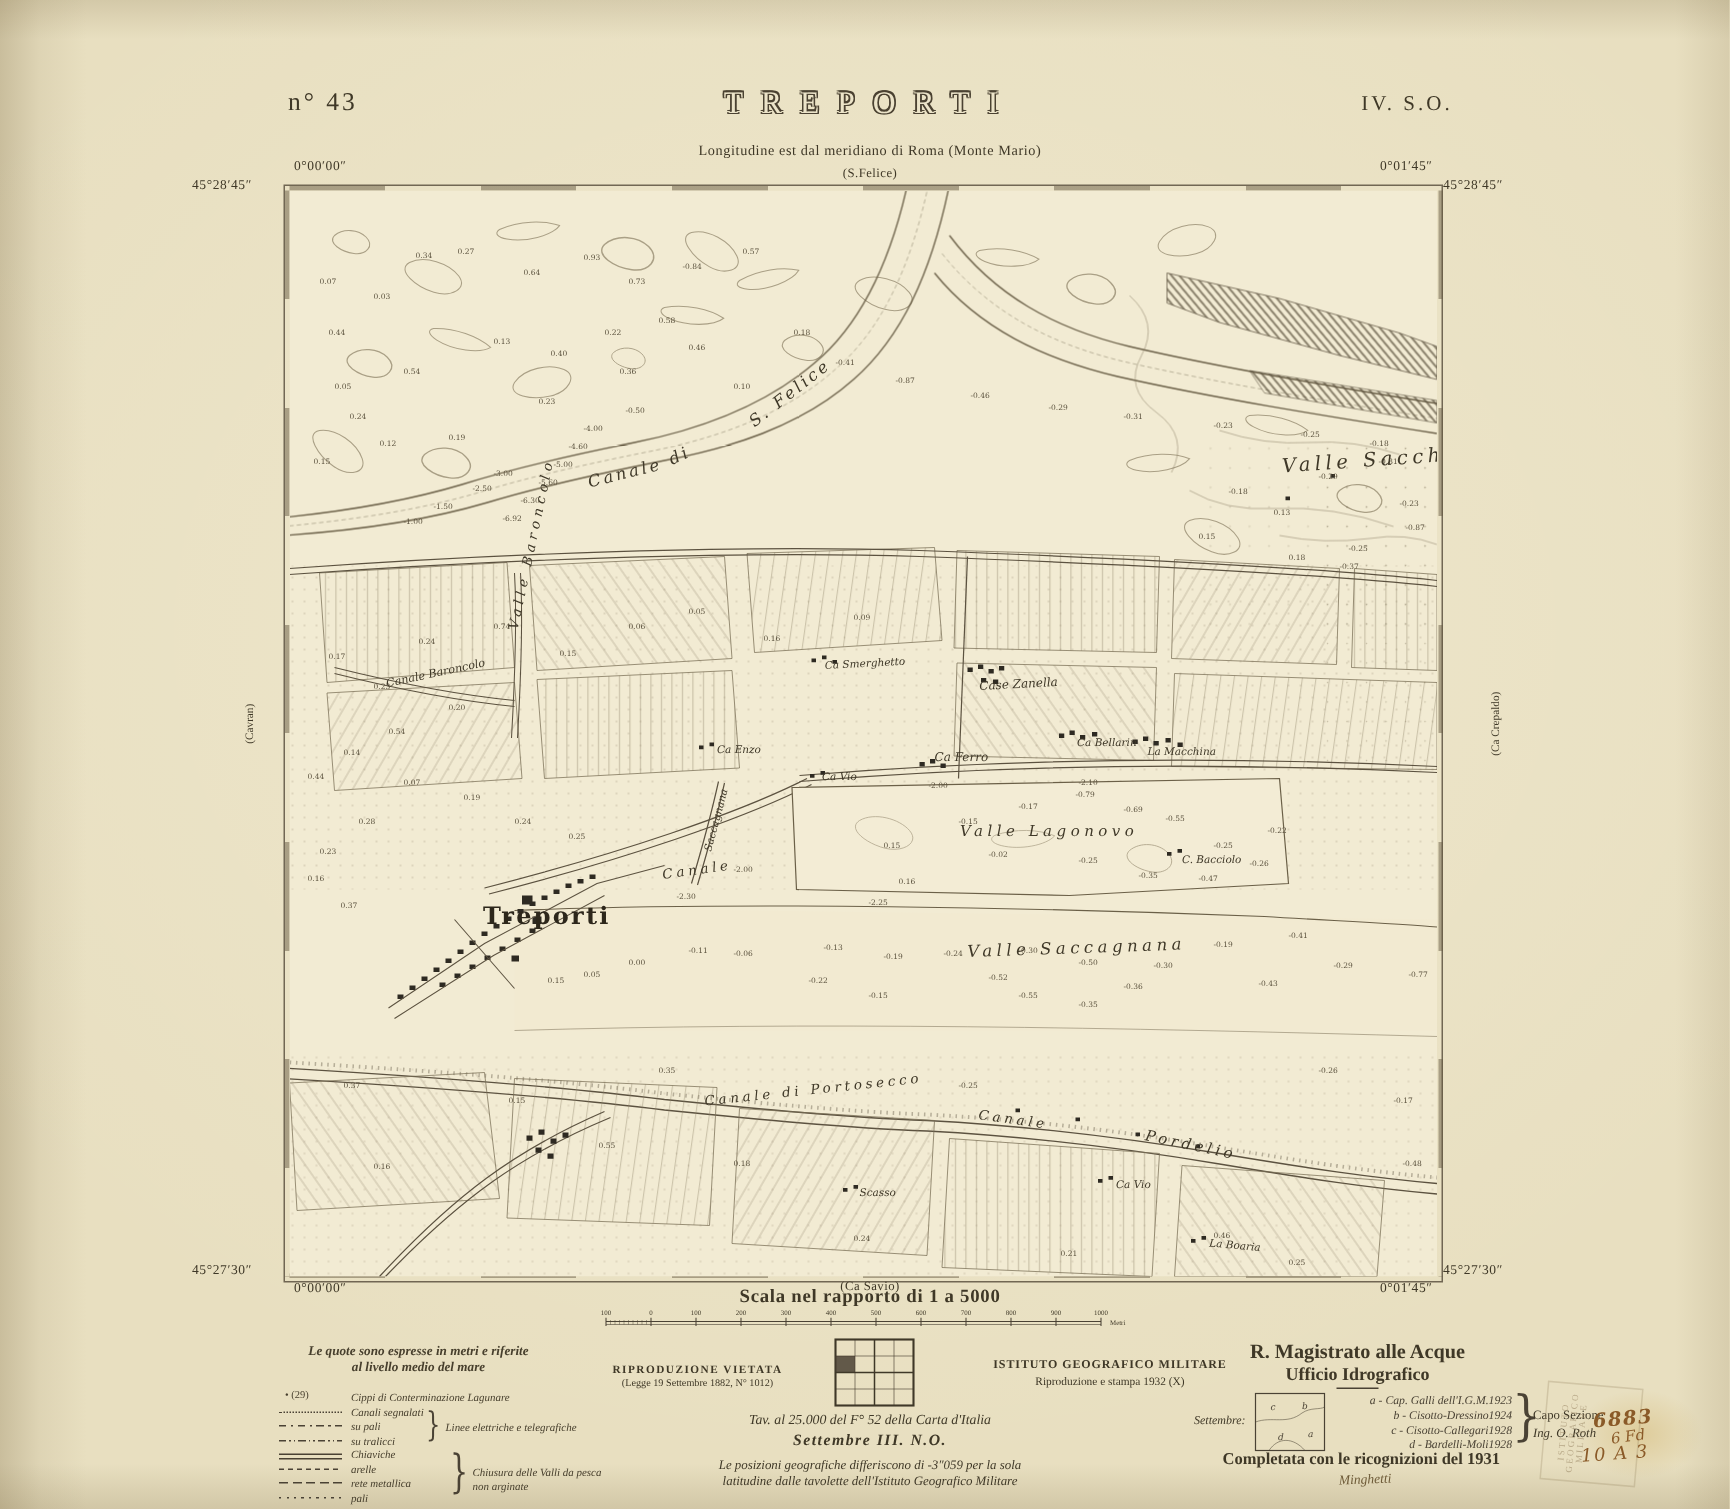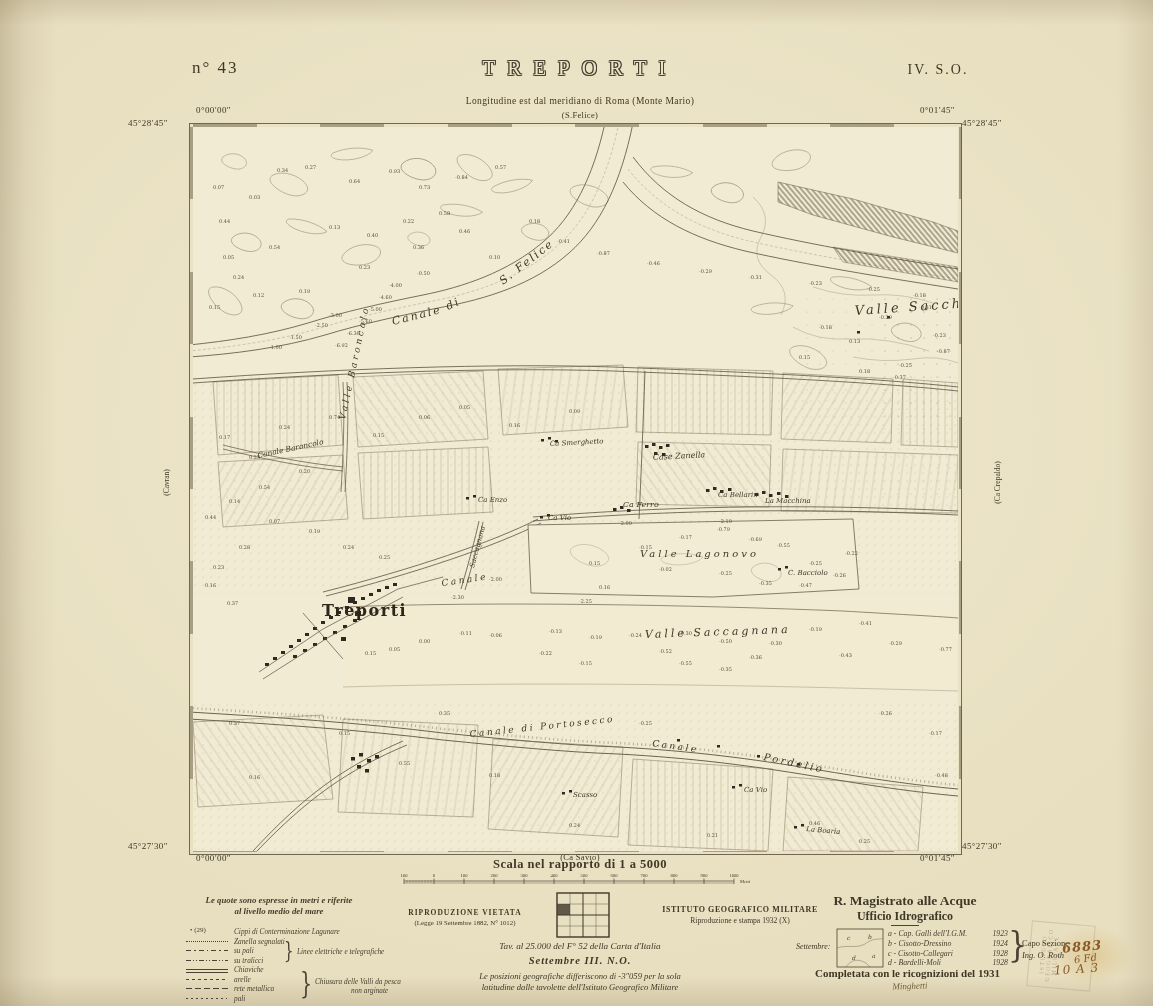--- a/index.html
+++ b/index.html
@@ -82,21 +82,21 @@
   #note1{left:420px;top:971px;width:320px;font-size:8.6px;font-style:italic;}
   #note2{left:420px;top:982px;width:320px;font-size:8.6px;font-style:italic;}
   #igm1{left:660px;top:905px;width:160px;font-size:8px;font-weight:bold;letter-spacing:.6px;}
   #igm2{left:660px;top:916px;width:160px;font-size:7.6px;}
   #agency1{left:810px;top:893px;width:190px;font-size:13.5px;font-weight:bold;}
   #agency2{left:810px;top:909px;width:190px;font-size:12px;font-weight:bold;}
   #agency-div{left:891px;top:925px;width:28px;height:1px;background:#4a4234;}
   #rilev-label{left:796px;top:942px;font-size:8px;font-style:italic;}
   #sketch{left:836px;top:928px;}
   #rilev-rows{left:888px;top:929px;width:120px;}
-  .rrow{display:flex;justify-content:space-between;height:9.8px;font-size:7.8px;font-style:italic;color:#4a4234;white-space:nowrap;}
+  .rrow{display:flex;justify-content:flex-end;height:9.8px;font-size:7.8px;font-style:italic;color:#4a4234;white-space:nowrap;}
   #brace-capo{left:1008px;top:927px;font-size:30px;transform:scaleY(1.2);}
   #capo1{left:1022px;top:938px;font-size:8.5px;width:70px;}
   #capo2{left:1022px;top:950px;font-size:8.5px;font-style:italic;width:70px;}
   #completata{left:790px;top:967px;width:235px;font-size:11px;font-weight:bold;}
   #signature{left:850px;top:981px;width:120px;font-size:9px;font-style:italic;color:#6e5b38;transform:rotate(-2deg);}
   
   #stamp{left:1028px;top:924px;width:66px;height:64px;transform:rotate(-85deg);
     border:1px solid rgba(156,138,102,.30);color:rgba(150,130,95,.55);
     font-size:6px;letter-spacing:1.5px;text-align:center;padding-top:10px;box-sizing:border-box;}
   .hand{font-family:"DejaVu Serif",serif;font-style:italic;color:#8a5a28;}
@@ -572,21 +572,21 @@
 <div class="abs" id="legend">
   <div class="leg-title" style="top:0;">Le quote sono espresse in metri e riferite</div>
   <div class="leg-title" style="top:11px;">al livello medio del mare</div>
   <div id="legend-rows">
       <div class="leg-row" style="top: 32px;">
         <span class="leg-symtext">• (29)</span>
         <span class="leg-label">Cippi di Conterminazione Lagunare</span>
       </div>
       <div class="leg-row" style="top: 41.5px;">
         <div class="leg-sample ls-dotted"></div>
-        <span class="leg-label">Zanella segnalati</span>
+        <span class="leg-label">Canali segnalati</span>
       </div>
       <div class="leg-row" style="top: 51px;">
         <div class="leg-sample ls-dashdot"></div>
         <span class="leg-label">su pali</span>
       </div>
       <div class="leg-row" style="top: 60.5px;">
         <div class="leg-sample ls-dashdotdot"></div>
         <span class="leg-label">su tralicci</span>
       </div>
       <div class="leg-row" style="top: 70px;">
@@ -603,21 +603,21 @@
       </div>
       <div class="leg-row" style="top: 98.5px;">
         <div class="leg-sample ls-pali"></div>
         <span class="leg-label">pali</span>
       </div>
     </div>
   <div class="brace" id="leg-brace1">}</div>
   <div id="leg-g1">Linee elettriche e telegrafiche</div>
   <div class="brace" id="leg-brace2">}</div>
   <div class="leg-g2" style="top:82px;">Chiusura delle Valli da pesca</div>
-  <div class="leg-g2" style="top:91px;margin-left:36px;">non arginate</div>
+  <div class="leg-g2" style="top:91px;">non arginate</div>
 </div>
 
 <div class="abs ctr" id="repro1">RIPRODUZIONE VIETATA</div>
 <div class="abs ctr" id="repro2">(Legge 19 Settembre 1882, N° 1012)</div>
 
 <svg class="abs" id="index-grid" width="54" height="46" viewBox="0 0 54 46">
   <rect x="1" y="1" width="52" height="44" fill="none" stroke="#3f3828" stroke-width="1.4"></rect>
   <rect x="1" y="12" width="13" height="11" fill="#4a4134" opacity=".85"></rect>
   <path d="M27,1 V45 M1,23 H53" stroke="#3f3828" stroke-width="1"></path>
   <path d="M14,1 V45 M40,1 V45 M1,12 H53 M1,34 H53" stroke="#3f3828" stroke-width=".4"></path>

